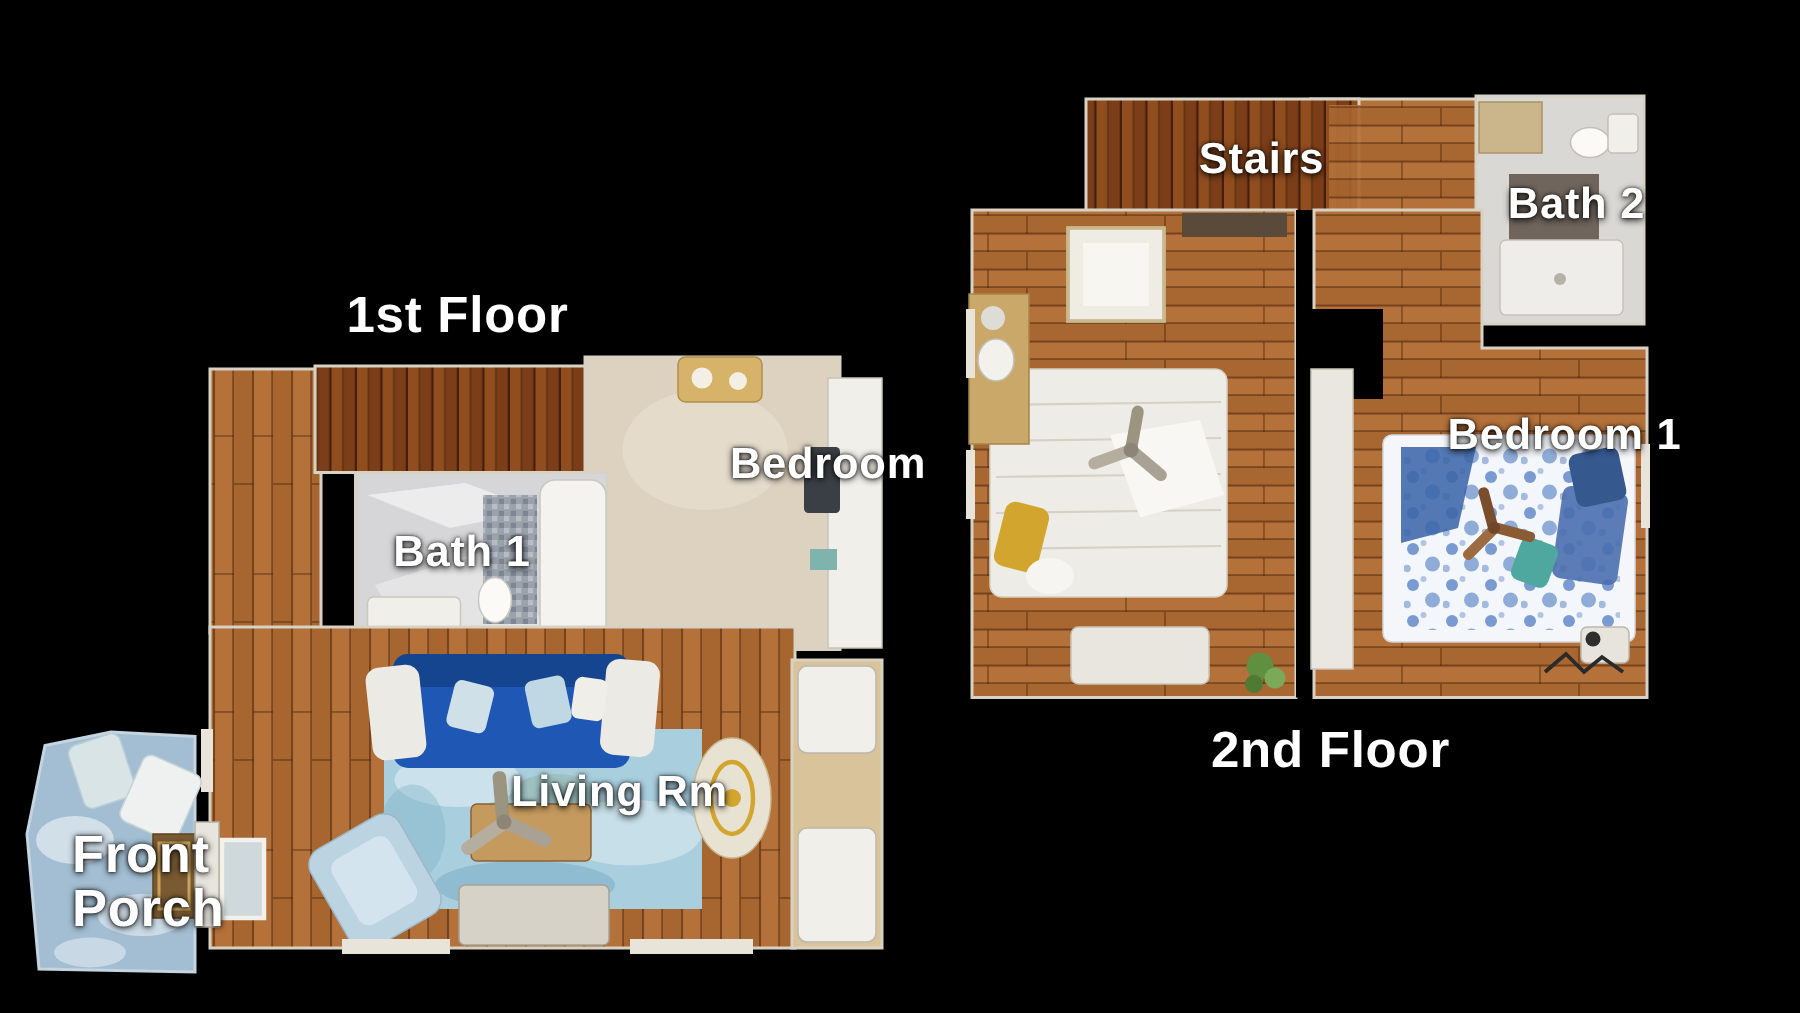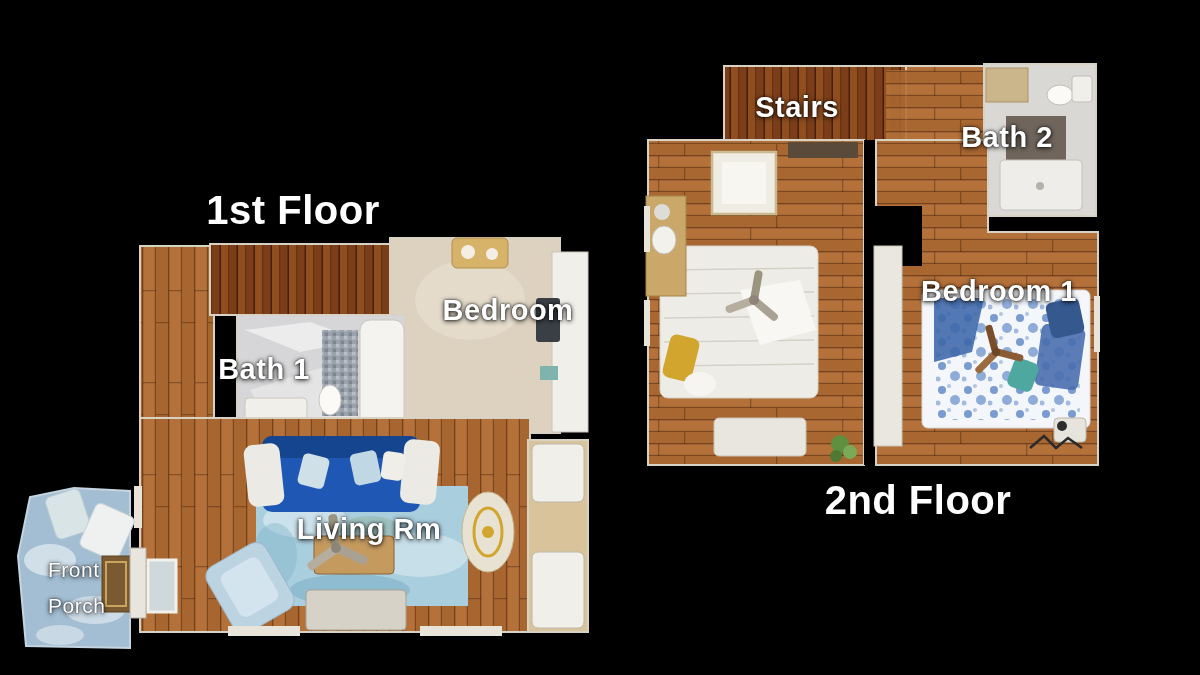--- a/index.html
+++ b/index.html
@@ -8,25 +8,25 @@
     background:var(--background,#000);
     font-family:"Liberation Sans",sans-serif;
   }
   .stage svg{position:absolute;left:0;top:0;}
   .lbl{
     position:absolute;color:var(--label-text,#fff);font-weight:700;
     white-space:nowrap;transform:translate(-50%,-50%);
     text-shadow:0 1px 5px rgba(0,0,0,.95),0 0 2px rgba(0,0,0,.8);
     letter-spacing:.5px;line-height:1;
   }
-  .lbl-title{font-size:40px;}
-  .lbl-room{font-size:29px;}
+  .lbl-title{font-size:34px;margin-left:12px;}
+  .lbl-room{font-size:29px;margin-left:44px;}
   .lbl-porch{
     position:absolute;left:48px;top:552px;transform:none;
-    color:var(--label-text,#fff);font-weight:400;font-size:21px;line-height:36px;
+    color:var(--label-text,#fff);font-weight:700;font-size:35px;line-height:36px;
     text-shadow:0 1px 5px rgba(0,0,0,.95),0 0 2px rgba(0,0,0,.8);letter-spacing:.5px;
   }
 </style>
 </head>
 <body>
 
 <div class="stage">
 
   <svg width="1200" height="675" viewBox="0 0 1200 675">
     <defs>
@@ -216,14 +216,14 @@
   <div class="lbl lbl-room" style="left:508px;top:310px">Bedroom</div>
   <div class="lbl lbl-room" style="left:264px;top:369px">Bath 1</div>
   <div class="lbl lbl-room" style="left:369px;top:529px">Living Rm</div>
   <div class="lbl-porch">
     <div>Front</div>
     <div>Porch</div>
   </div>
   <div class="lbl lbl-room" style="left:797px;top:107px">Stairs</div>
   <div class="lbl lbl-room" style="left:1007px;top:137px">Bath 2</div>
   <div class="lbl lbl-room" style="left:999px;top:291px">Bedroom 1</div>
-  <div class="lbl lbl-title" style="left:918px;top:500px">2nd Floor</div>
+  <div class="lbl lbl-title" style="left:875px;top:500px">2nd Floor</div>
 </div>
 
 </body></html>

